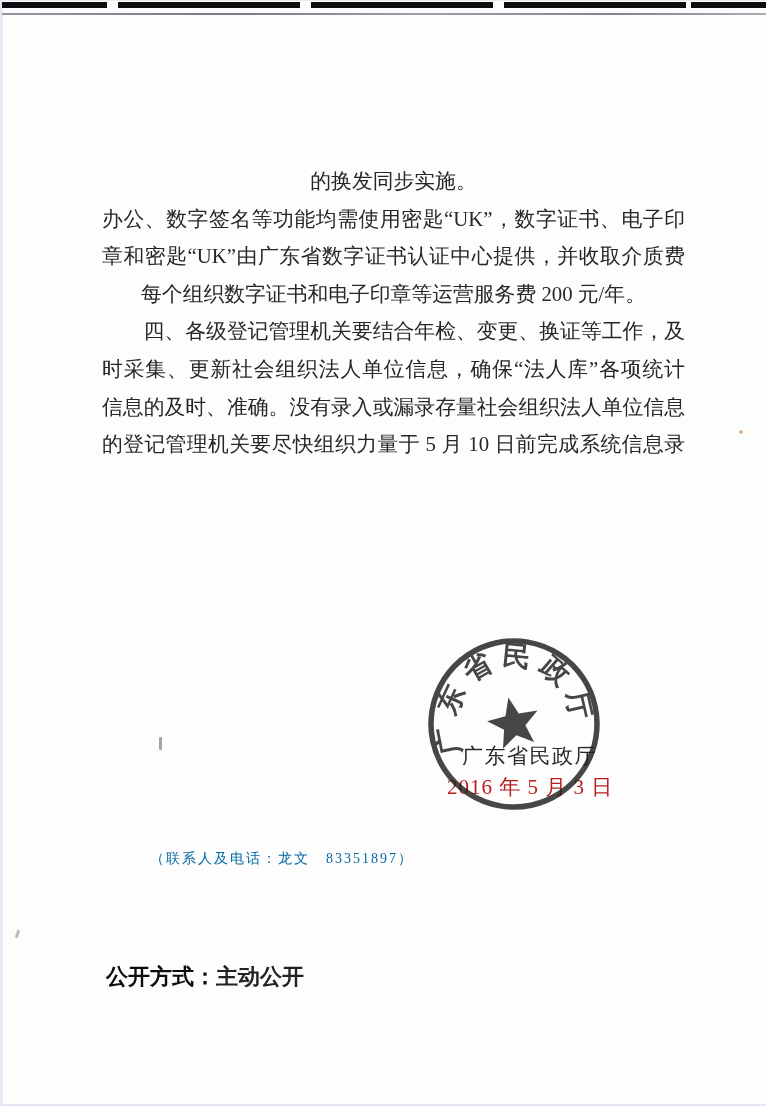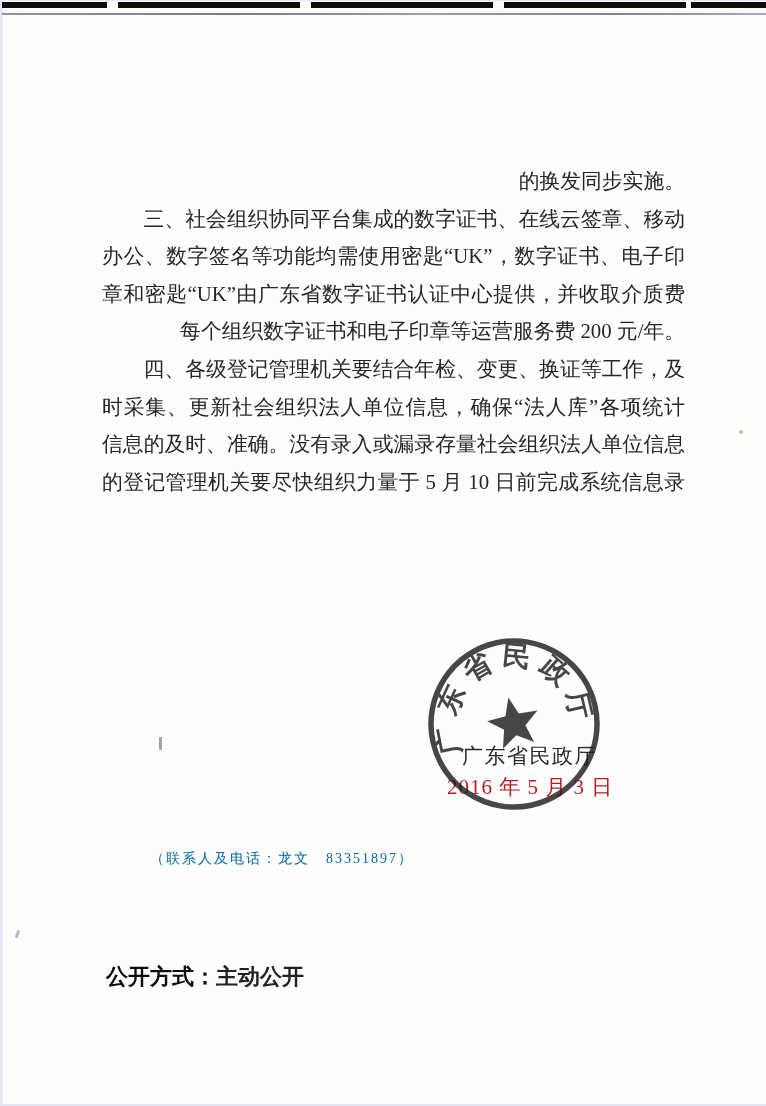--- a/index.html
+++ b/index.html
@@ -28,21 +28,21 @@
   .scan-edge-bottom{
     position:absolute;left:0;right:0;bottom:0;height:2px;background:#e2e6f1;
   }
   
   .doc-body{
     position:absolute;left:100px;top:162px;width:583px;
     font-size:20.8px;line-height:37.6px;color:#262626;
   }
   .doc-body p{margin:0;padding:0;height:37.6px;}
   .l-just{text-align:justify;text-align-last:justify;}
-  .l-end{text-align:right;}
+  .l-end{text-align:center;}
   .l-indent{text-indent:2em;}
   
   .seal{position:absolute;left:387px;top:602px;width:250px;height:250px;}
   .seal svg{display:block;width:250px;height:250px;}
   .sig-org{
     position:absolute;left:460px;top:742px;
     font-size:21px;letter-spacing:1.5px;color:#2a2a2a;white-space:nowrap;
   }
   .sig-date{
     position:absolute;left:445px;top:773px;
@@ -66,21 +66,20 @@
 </head>
 <body>
 
 <div class="page">
 
   <div class="scan-band"></div>
   <div class="scan-line"></div>
 
   <div class="doc-body">
     <p class="l-end">的换发同步实施。</p>
-    <p class="l-indent l-just">三、社会组织协同平台集成的数字证书、在线云签章、移动</p>
     <p class="l-just">办公、数字签名等功能均需使用密匙“UK”，数字证书、电子印</p>
     <p class="l-just">章和密匙“UK”由广东省数字证书认证中心提供，并收取介质费</p>
     <p class="l-end">每个组织数字证书和电子印章等运营服务费 200 元/年。</p>
     <p class="l-indent l-just">四、各级登记管理机关要结合年检、变更、换证等工作，及</p>
     <p class="l-just">时采集、更新社会组织法人单位信息，确保“法人库”各项统计</p>
     <p class="l-just">信息的及时、准确。没有录入或漏录存量社会组织法人单位信息</p>
     <p class="l-just">的登记管理机关要尽快组织力量于 5 月 10 日前完成系统信息录</p>
   </div>
 
   <div class="sig-org">广东省民政厅</div>

